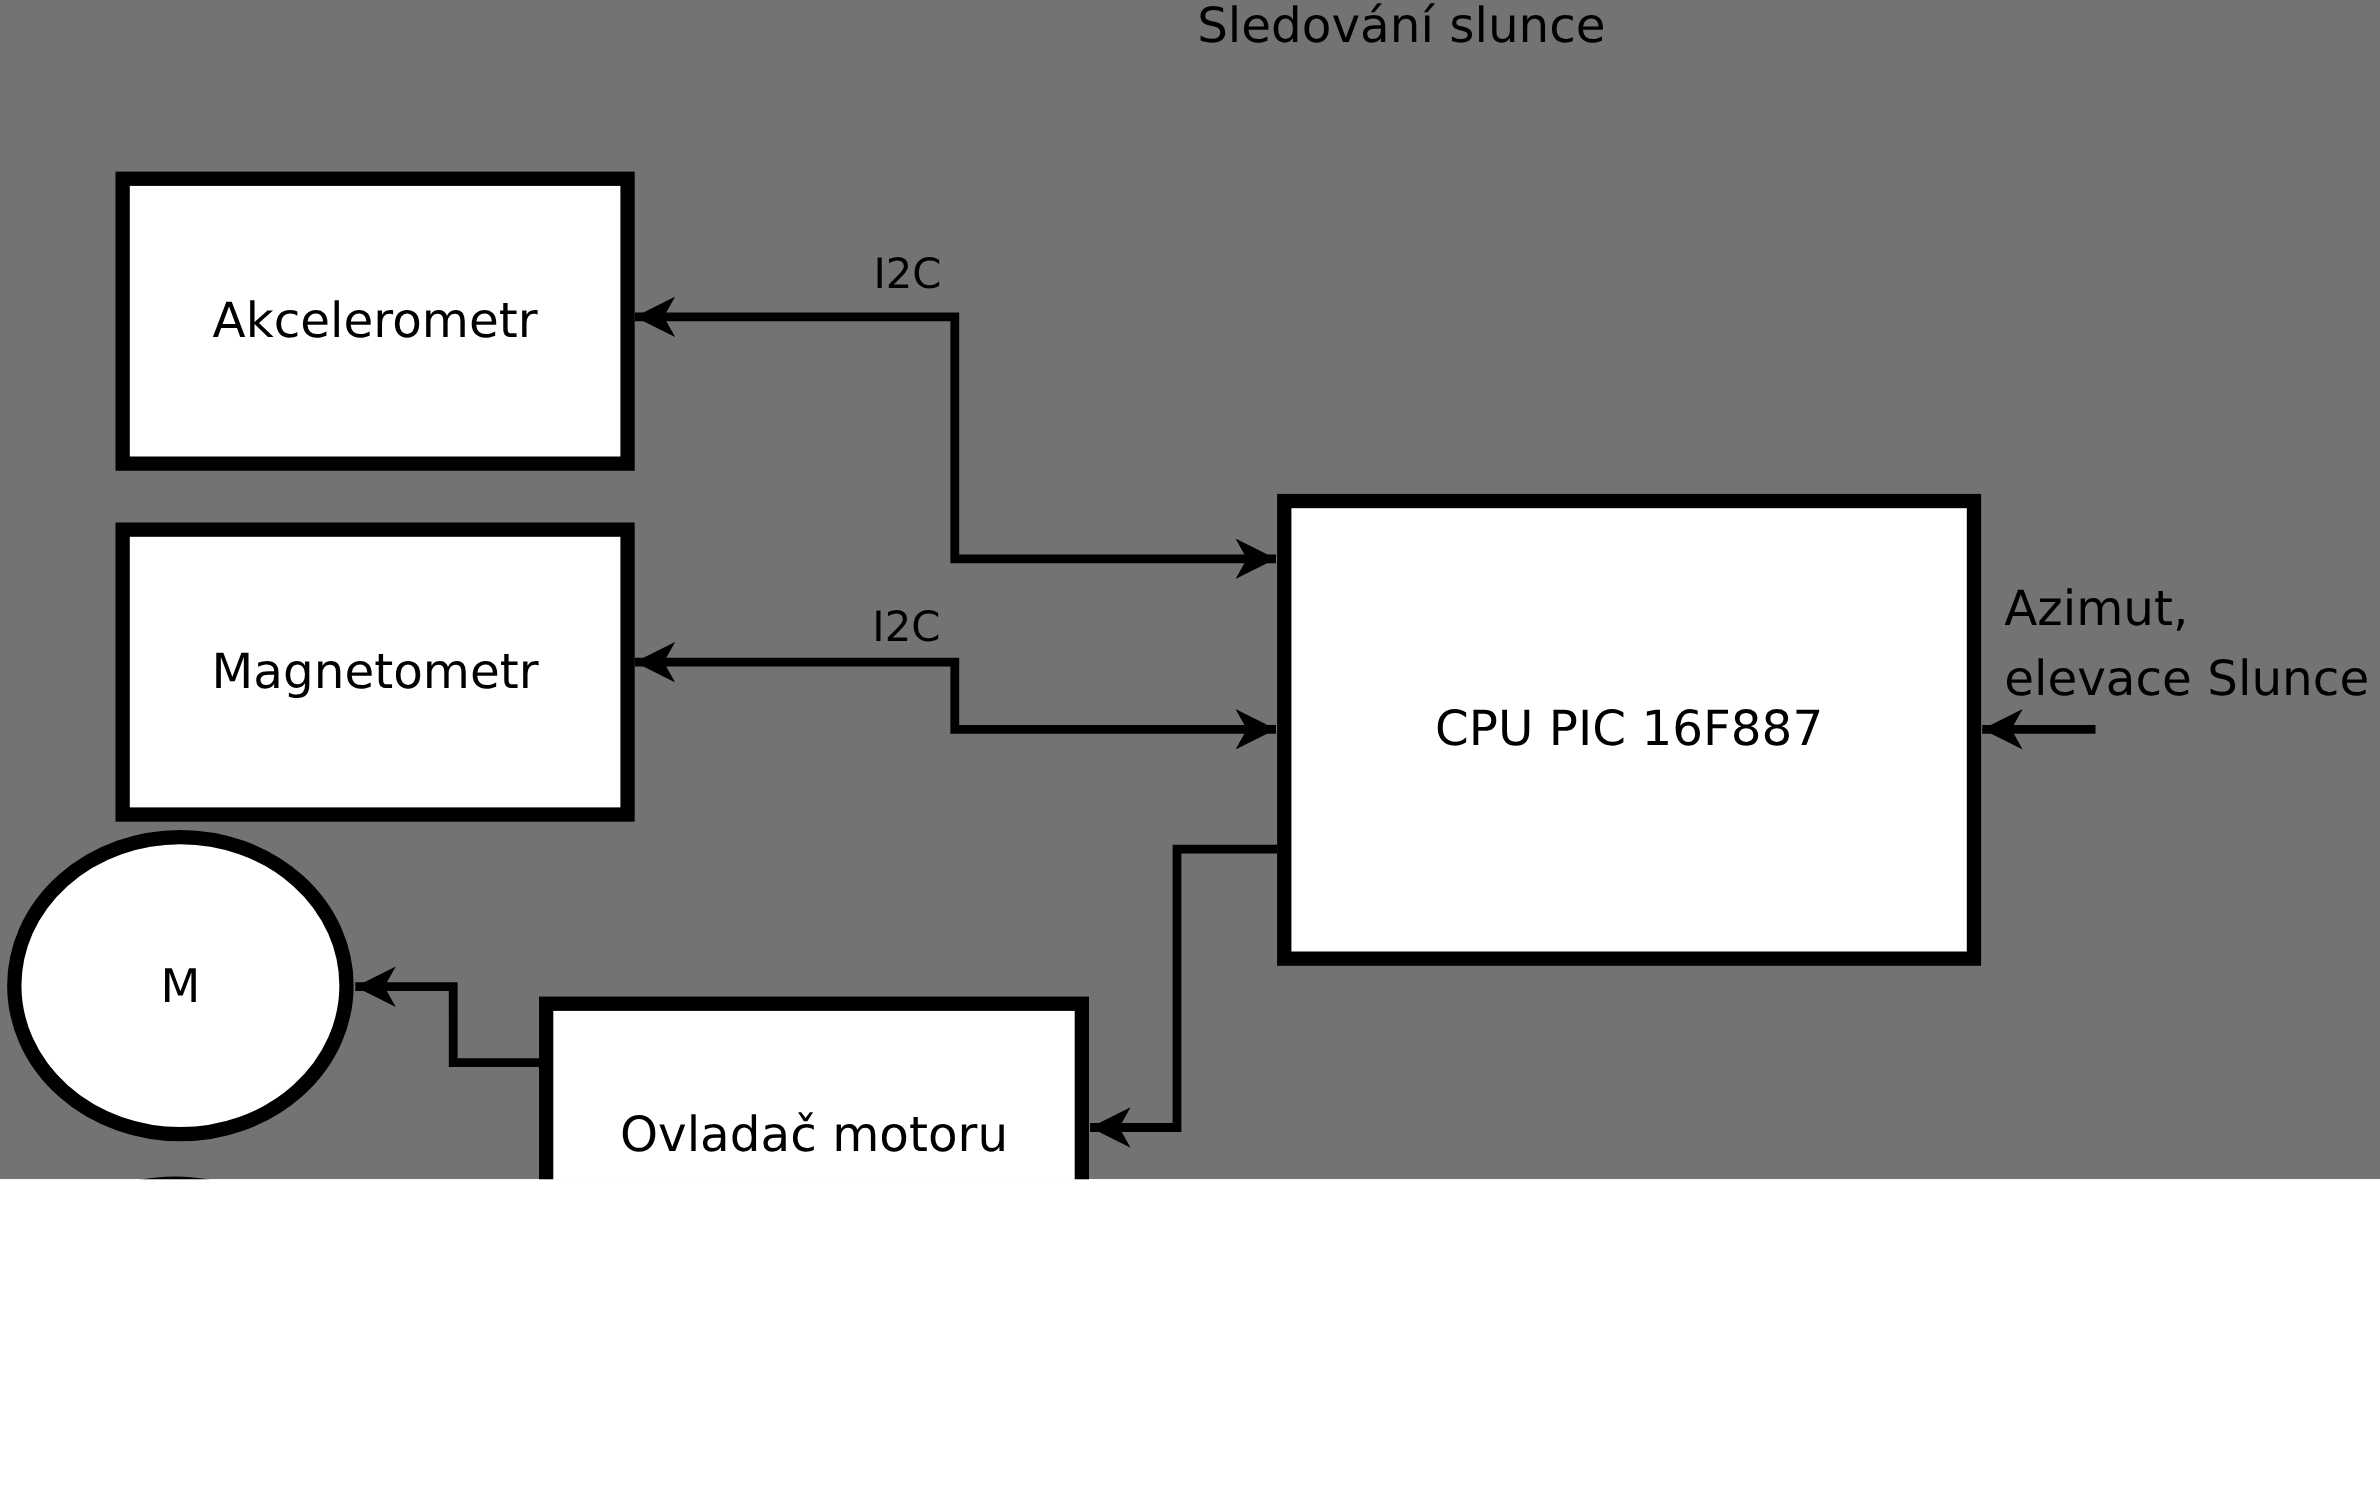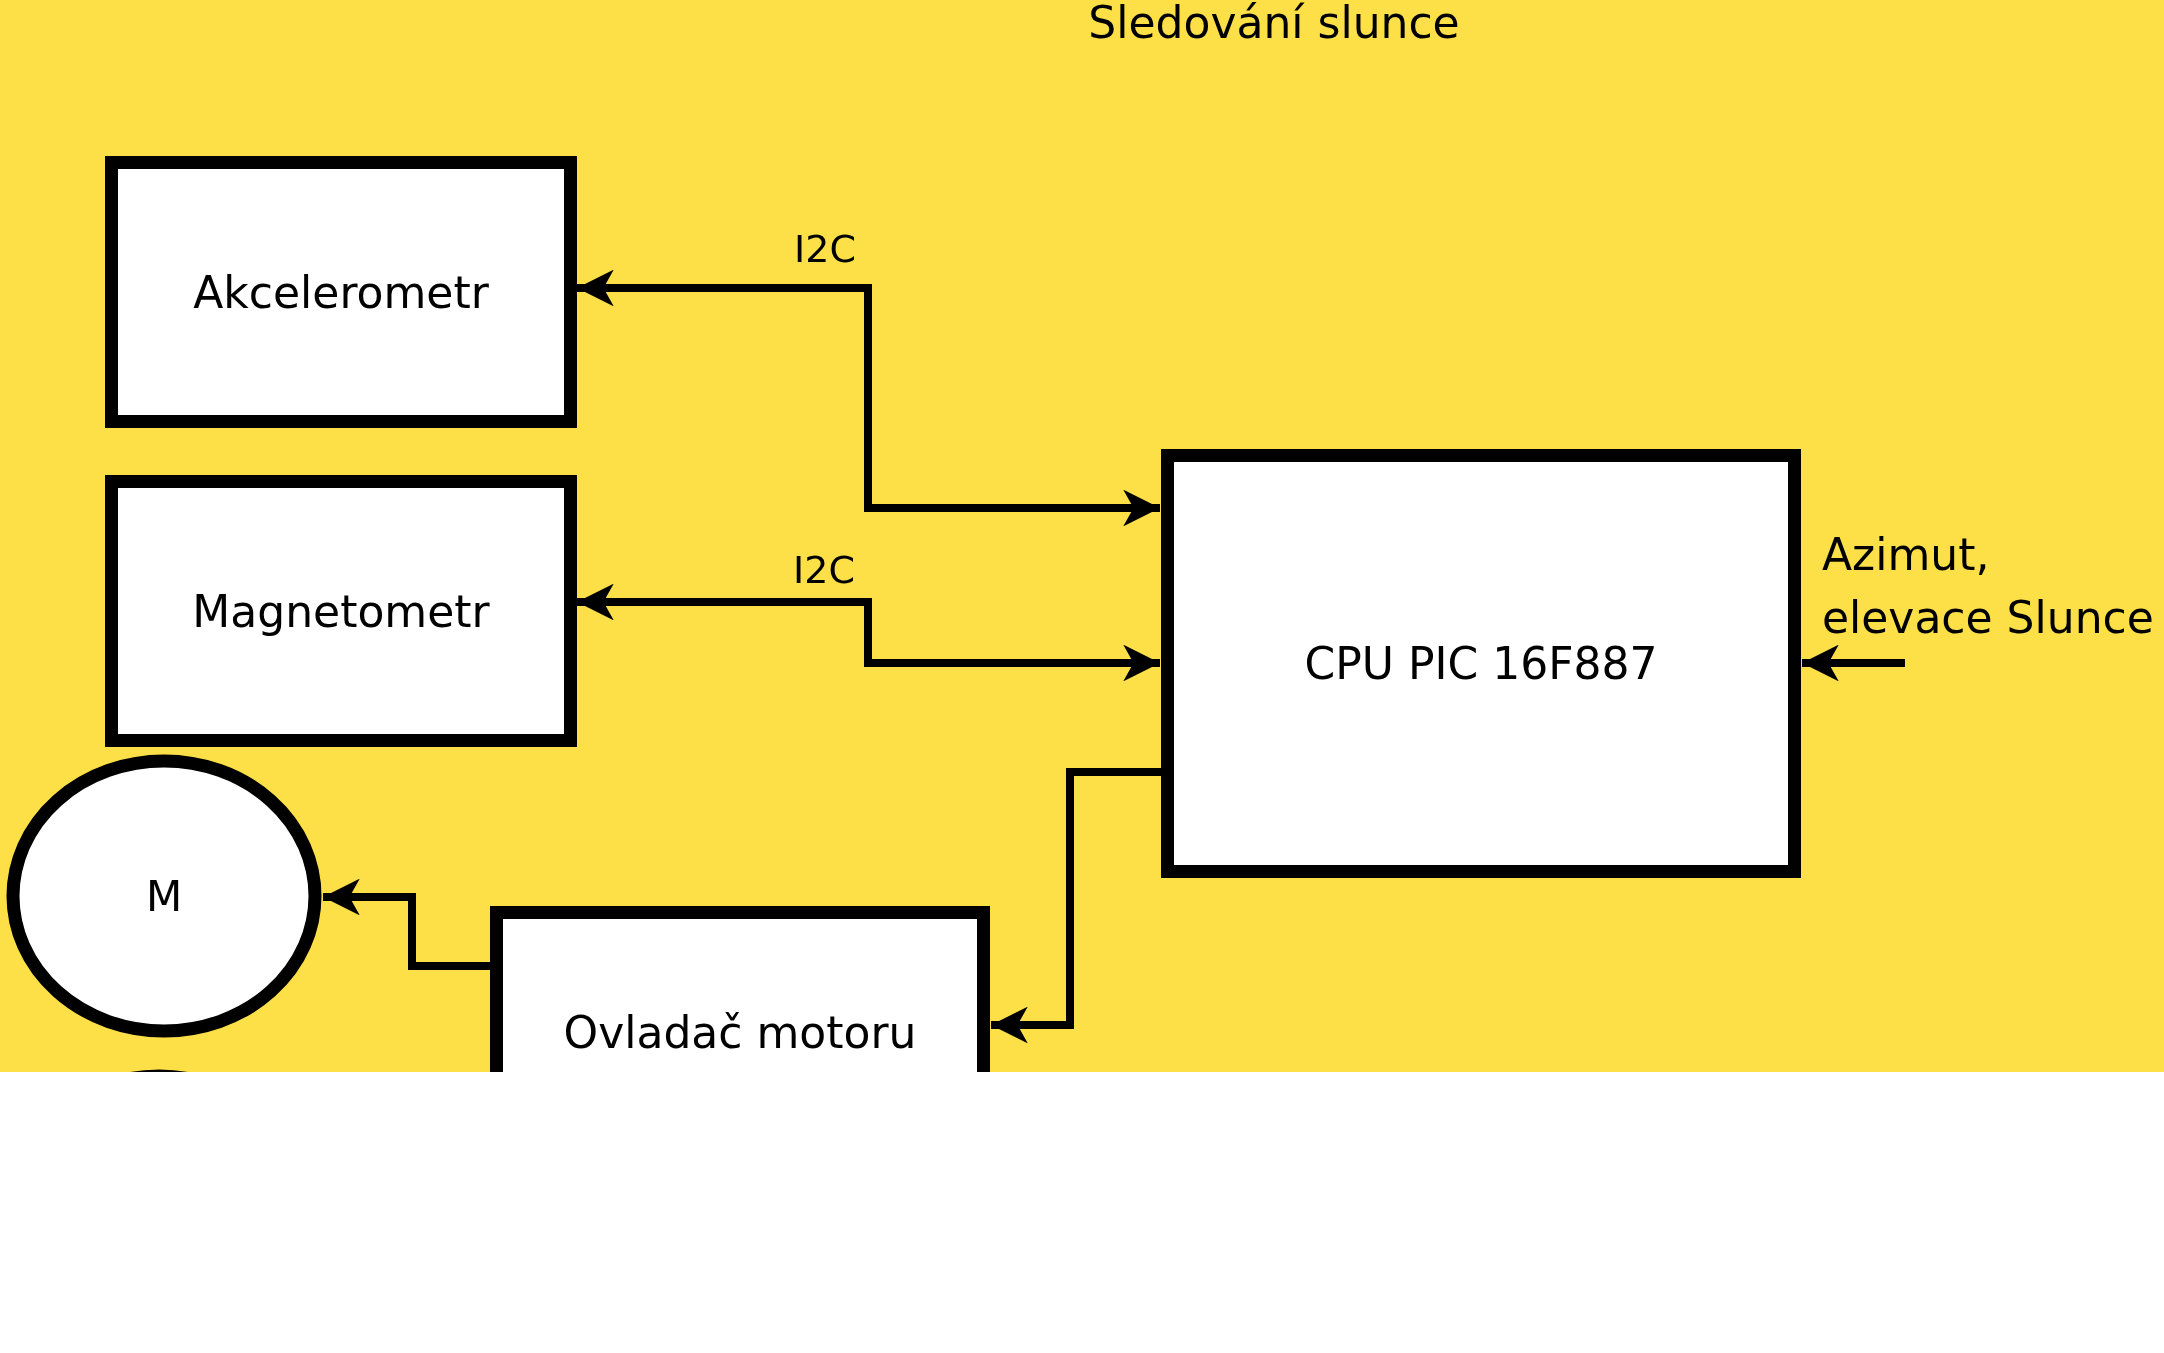--- a/index.html
+++ b/index.html
@@ -4,21 +4,21 @@
 <style>
   html, body {
     margin: 0;
     padding: 0;
     background: #ffffff;
   }
   .canvas {
     position: relative;
     width: 2164px;
     height: 1072px;
-    background: #fde047;
+    background: #737373;
     font-family: "DejaVu Sans", sans-serif;
   }
   svg {
     display: block;
   }
   .node-box {
     fill: #ffffff;
     stroke: #000000;
     stroke-width: 13;
   }

